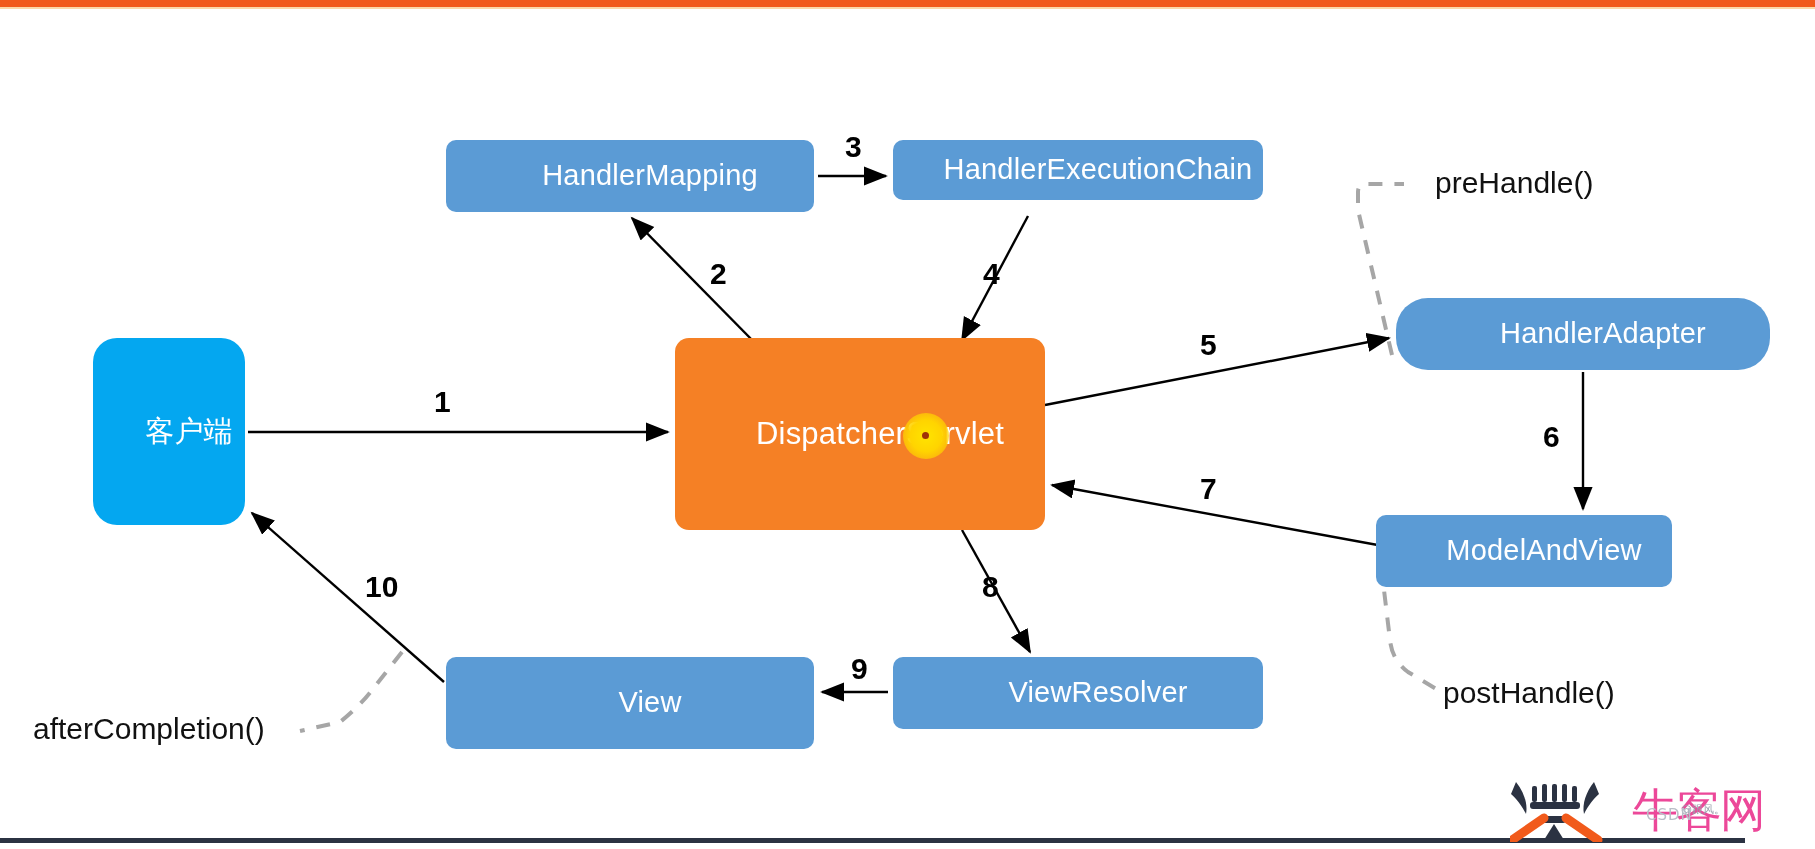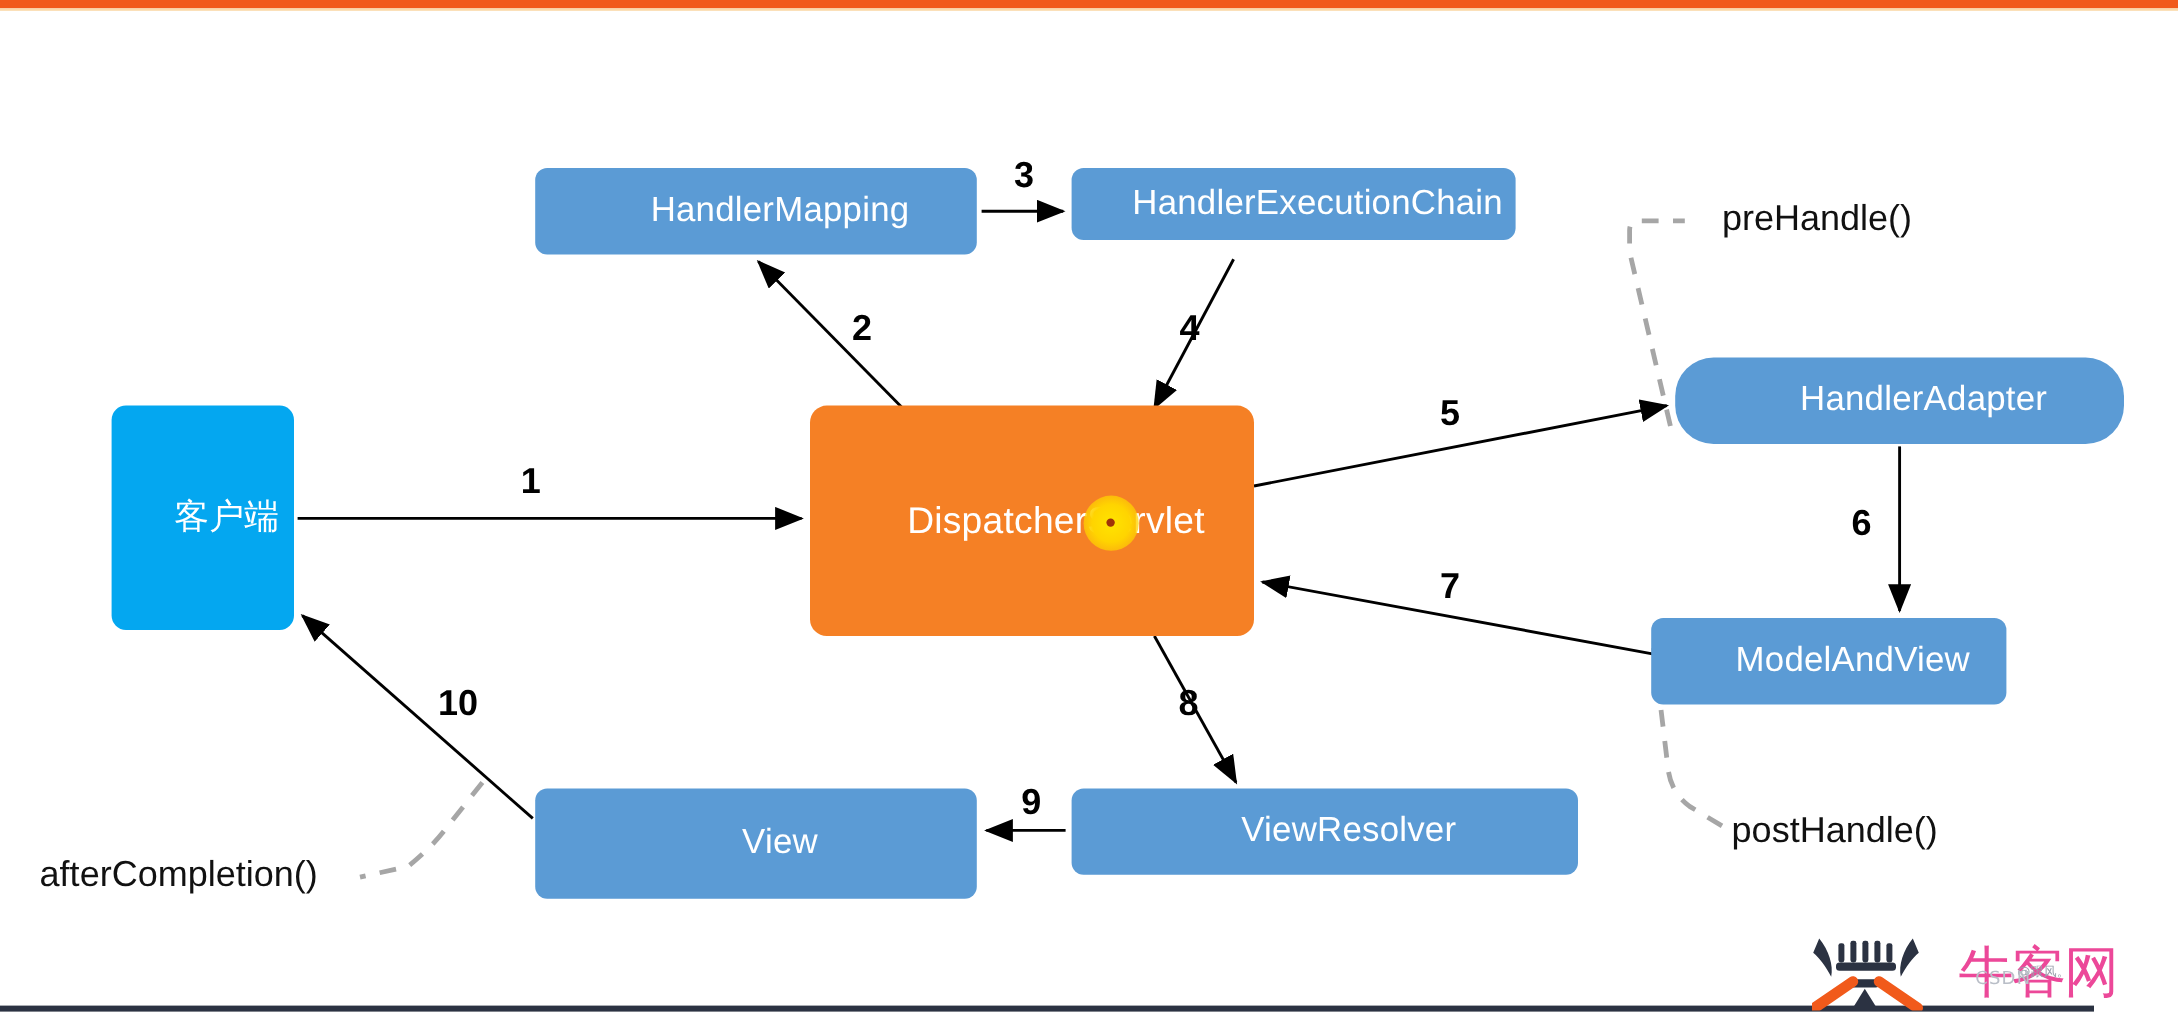--- a/index.html
+++ b/index.html
@@ -54,32 +54,32 @@
     color: #ffffff;
     border-radius: 10px;
     font-weight: 400;
     letter-spacing: .2px;
     text-align: left;
     line-height: 1.1;
     user-select: none;
     padding-left: 40px;
   }
   .node.blue     { background: #5b9bd5; font-size: 29px; }
-  .node.client   { background: #04a7f0; font-size: 29px; border-radius: 12px; }
+  .node.client   { background: #04a7f0; font-size: 29px; border-radius: 24px; }
   .node.orange   { background: #f58025; font-size: 31px; border-radius: 14px; }
 
   
   #node-client            { left: 93px;  top: 338px; width: 152px; height: 187px; }
   #node-handler-mapping   { left: 446px; top: 140px; width: 368px; height: 72px;  }
   #node-handler-exec      { left: 893px; top: 140px; width: 370px; height: 60px;  }
   #node-dispatcher        { left: 675px; top: 338px; width: 370px; height: 192px; }
   #node-handler-adapter   { left: 1396px;top: 298px; width: 374px; height: 72px; border-radius: 32px;  }
   #node-model-and-view    { left: 1376px;top: 515px; width: 296px; height: 72px;  }
   #node-view              { left: 446px; top: 657px; width: 368px; height: 92px;  }
-  #node-view-resolver     { left: 893px; top: 657px; width: 422px; height: 72px;  }
+  #node-view-resolver     { left: 893px; top: 657px; width: 370px; height: 72px;  }
 
   
   .edge-num {
     position: absolute;
     font-size: 30px;
     font-weight: bold;
     color: #000000;
     user-select: none;
   }
   #num-1  { left: 434px;  top: 385px; }

